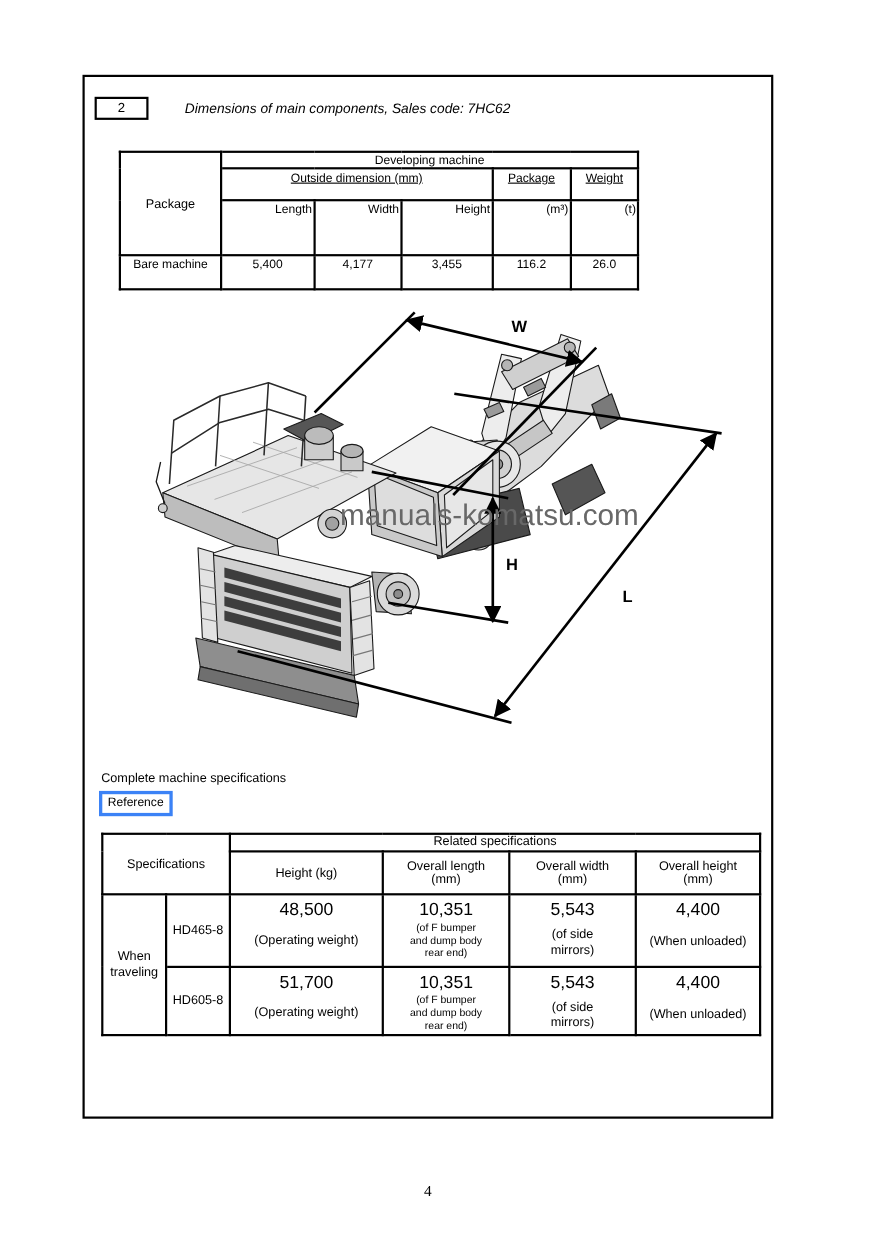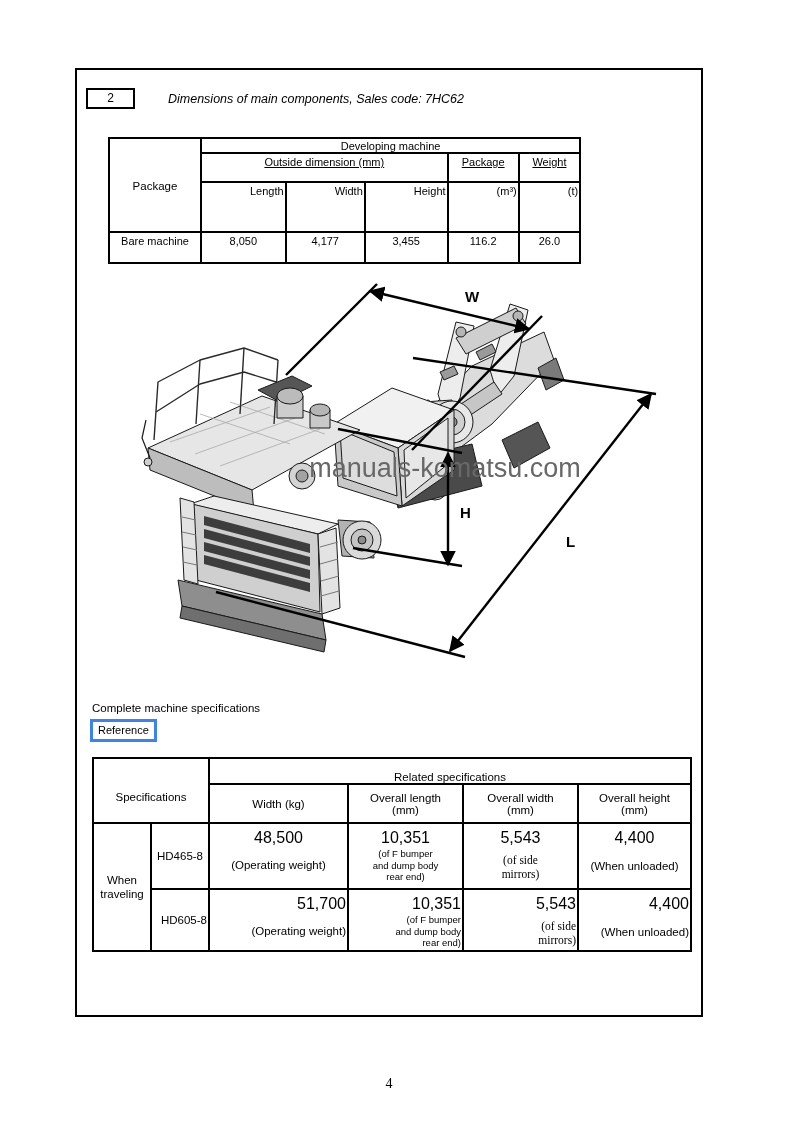--- a/index.html
+++ b/index.html
@@ -18,30 +18,30 @@
   table{border-collapse:collapse;table-layout:fixed;}
   td{border:2px solid #000;text-align:center;vertical-align:top;padding:2px 1px 0 1px;
      font-size:11px;overflow:hidden;box-sizing:border-box;}
   td.vmid{vertical-align:middle;padding-top:0;}
   .pkg-table{left:108px;top:137px;}
   .pkg-table .r1 td{height:14px;padding-top:1px;}
   .pkg-table .r2 td{height:29px;text-decoration:underline;}
   .pkg-table .r3 td{height:50px;padding-left:48px;}
   .pkg-table .r4 td{height:31px;}
   .spec-table{left:92px;top:757px;}
-  .spec-table .h1 td{height:16px;padding-top:12px;font-size:11.5px;}
+  .spec-table .h1 td{height:16px;padding-top:0;font-size:11.5px;}
   .spec-table .h2 td{height:39px;font-size:11.5px;}
   .spec-table .d1 td{height:66px;}
-  .spec-table .d2 td{height:62px;text-align:right;}
+  .spec-table .d2 td{height:62px;}
   .pre{white-space:pre-line;}
   .num{font-size:16px;padding-top:3px;}
   .note{font-size:11.5px;}
   .note-weight{margin-top:12px;}
   .note-length{margin-top:1px;font-size:9.5px;line-height:1.22;}
-  .note-width{margin-top:7px;line-height:1.18;font-family:Liberation Serif, serif;}
+  .note-width{margin-top:7px;line-height:1.18;}
   .note-height{margin-top:13px;}
   .model-cell{font-size:11.5px;}
   .rowgroup-cell{font-size:11.5px;line-height:1.25;}
   .corner-cell{font-size:11.5px;}
   
   .ref-box{left:90px;top:719px;border:3px solid #3b82f6;box-sizing:border-box;padding:2px 5px 2px 5px;font-size:11px;line-height:13px;}
   .ref-caption{left:92px;top:702px;font-size:11.5px;}
   
   .figure{left:140px;top:272px;width:545px;height:400px;}
   
@@ -79,21 +79,21 @@
   </tr>
   <tr class="r3">
     <td>Length</td>
     <td>Width</td>
     <td>Height</td>
     <td>(m³)</td>
     <td>(t)</td>
   </tr>
   <tr class="r4">
     <td>Bare machine</td>
-    <td>8,050</td>
+    <td>5,400</td>
     <td>4,177</td>
     <td>3,455</td>
     <td>116.2</td>
     <td>26.0</td>
   </tr>
 </tbody>
   </table>
 
 <svg class="abs figure" viewBox="0 0 545 400" width="545" height="400" xmlns="http://www.w3.org/2000/svg">
   <defs>
@@ -221,21 +221,21 @@
     <col style="width:115px">
       <col style="width:115px">
       <col style="width:113px">
   </colgroup>
   <tbody>
       <tr class="h1">
     <td colspan="2" rowspan="2" class="vmid corner-cell">Specifications</td>
     <td colspan="4">Related specifications</td>
   </tr>
   <tr class="h2">
-    <td class="vmid">Width (kg)</td>
+    <td class="vmid">Height (kg)</td>
     <td class="vmid pre">Overall length
 (mm)</td>
     <td class="vmid pre">Overall width
 (mm)</td>
     <td class="vmid pre">Overall height
 (mm)</td>
   </tr>
   <tr class="d1">
     <td rowspan="2" class="vmid rowgroup-cell pre">When
 traveling</td>

